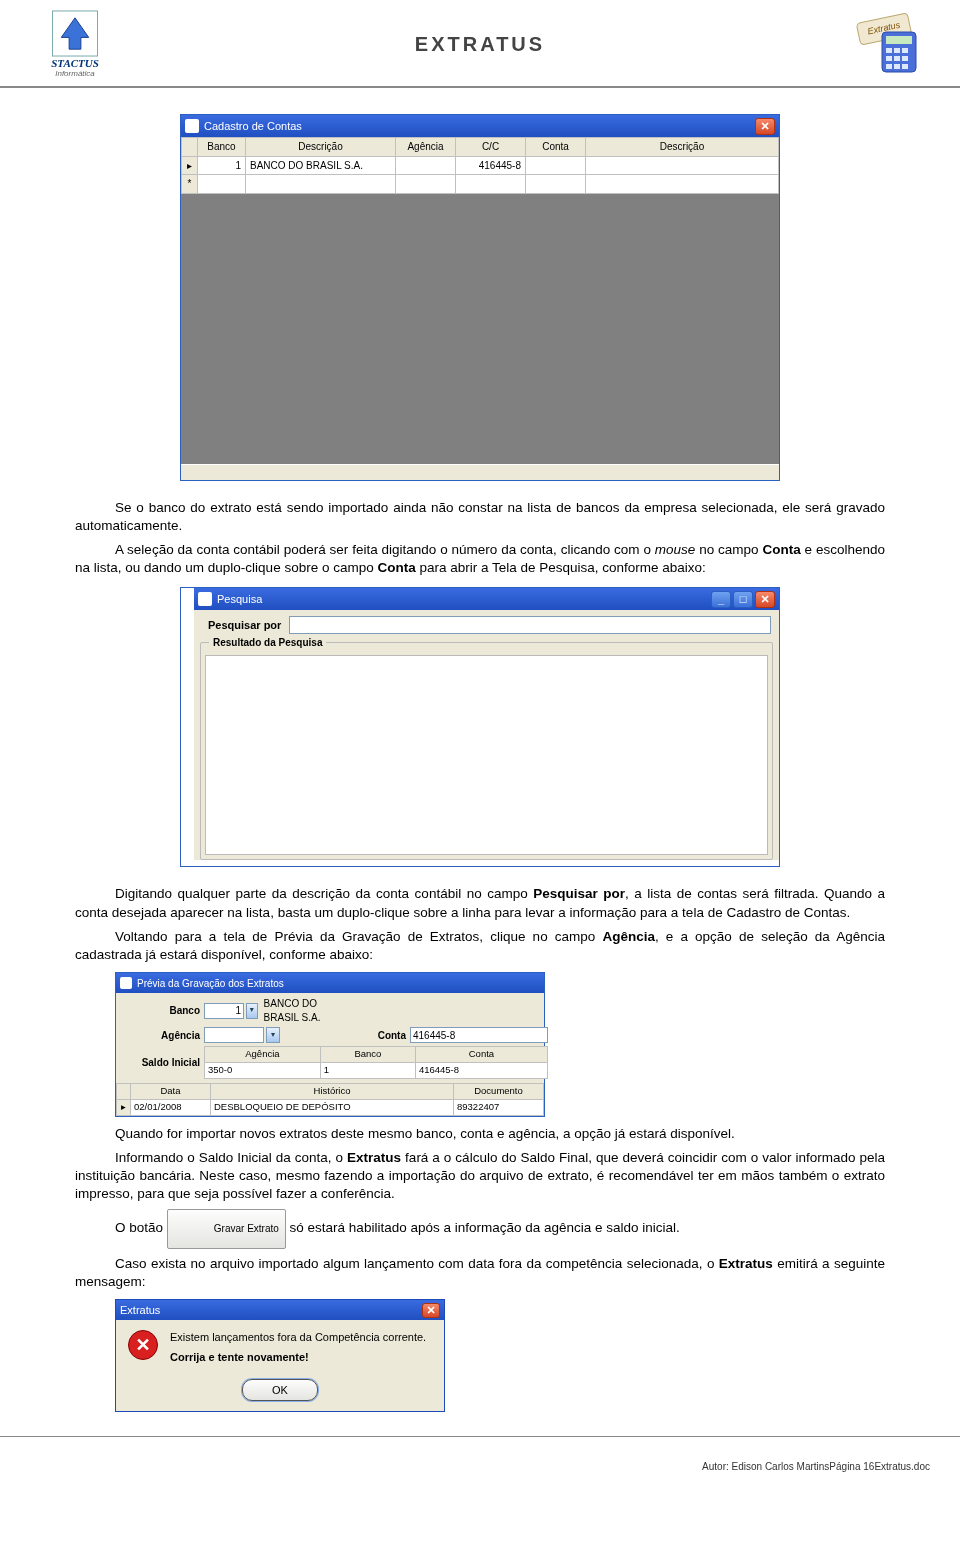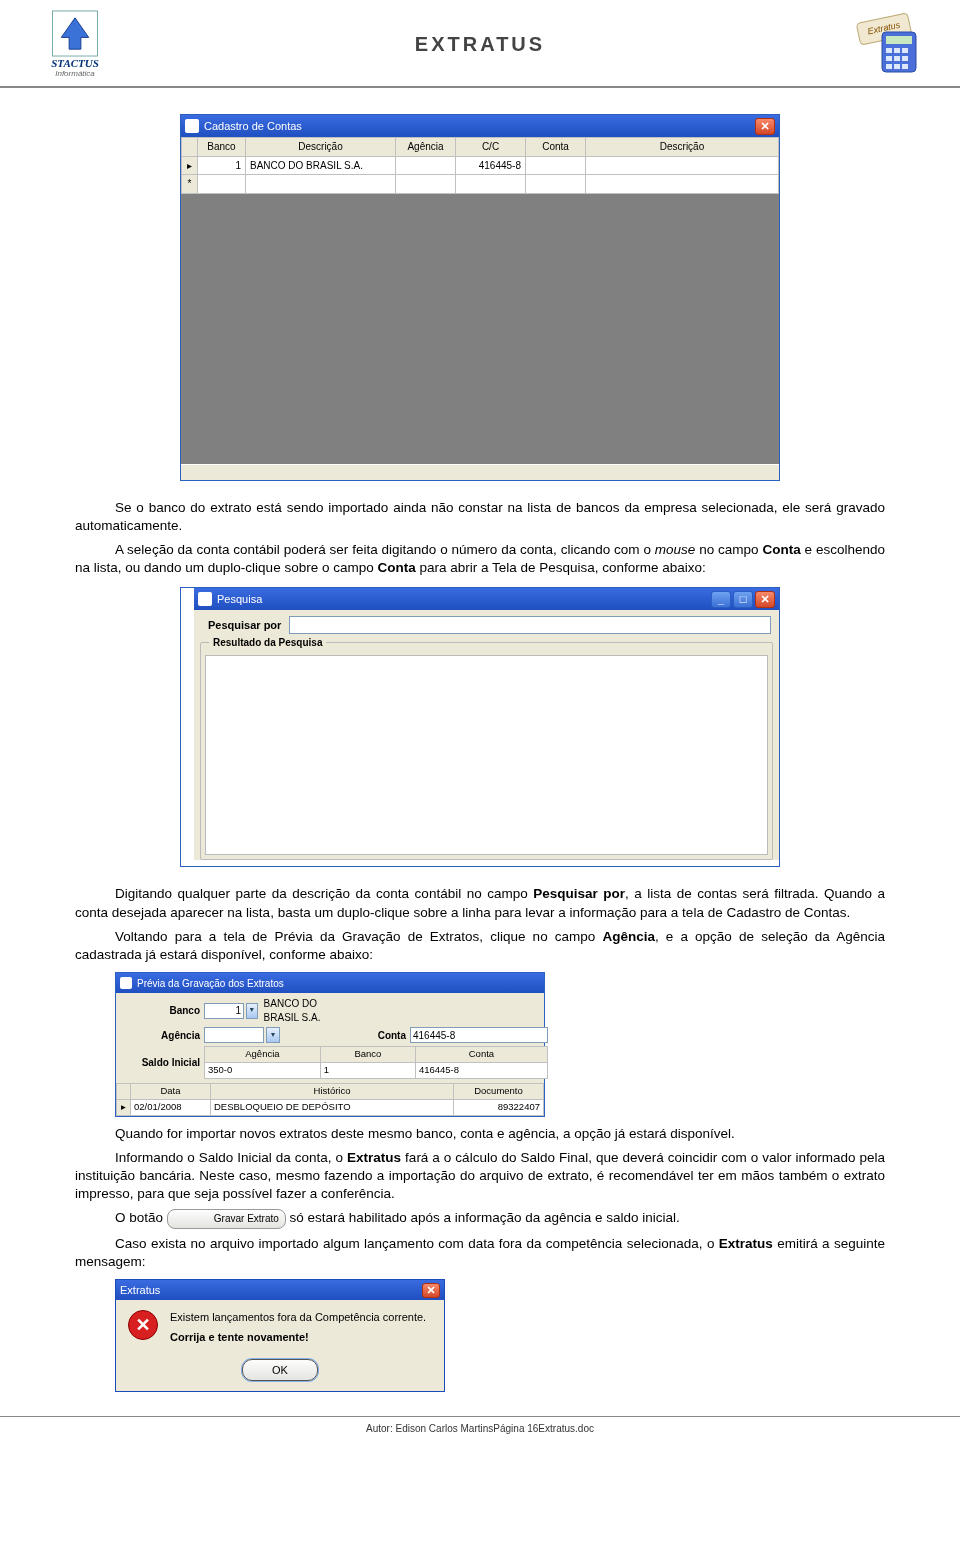--- a/index.html
+++ b/index.html
@@ -118,21 +118,21 @@
   .mini-grid { border-collapse: collapse; width:100%; font-size:9.5px; background:#fff; }
   .mini-grid th, .mini-grid td { border:1px solid #c0c0c0; padding:1px 3px; background:#fff; }
   .mini-grid th { background:#ece9d8; font-weight:normal; text-align:center; }
   .previa-data { border-collapse: collapse; width:100%; font-size:9.5px; }
   .previa-data th, .previa-data td { border:1px solid #c0c0c0; padding:1px 3px; }
   .previa-data th { background:#ece9d8; font-weight:normal; text-align:center; }
   .previa-data .rowhead { background:#ece9d8; width:14px; text-align:center; }
 
   .inline-btn {
     display: inline-block; background: linear-gradient(#fdfdfd,#e4e4e0);
-    border:1px solid #999; border-radius:8px; padding: 2px 6px;
+    border:1px solid #999; border-radius:2px; padding: 12px 6px;
     font-size: 10px; font-family: Tahoma, Arial, sans-serif;
     vertical-align: middle;
   }
 
   
   .msg-dialog {
     width: 330px; border:1px solid #1a4bb8; margin: 8px 0 8px 40px;
     font-family: Tahoma, Arial, sans-serif; font-size: 11px;
   }
   .msg-body {
@@ -148,22 +148,22 @@
   .msg-btnrow { background:#ece9d8; text-align:center; padding: 4px 0 10px 0; }
   .ok-btn {
     width:76px; height:22px; background:linear-gradient(#fdfdfd,#e4e4e0);
     border:1px solid #555; border-radius:10px; font-size:11px;
     box-shadow: 0 0 0 1px #88b0e8;
   }
 
   .page-footer {
     border-top: 1px solid #888;
     margin-top: 24px;
-    padding: 6px 30px 20px 30px;
-    display: flex; justify-content: center;
+    padding: 24px 30px 20px 30px;
+    display: flex; justify-content: flex-end;
     font-size: 10px; color:#333;
   }
 </style>
 </head>
 <body>
 
 <div class="page-header">
   <div class="logo-left">
     <svg viewBox="0 0 48 48">
       <rect x="1" y="1" width="46" height="46" fill="#fff" stroke="#7aa" stroke-width="1"></rect>
@@ -321,21 +321,21 @@
           <tr>
         <th class="rowhead"></th>
         <th style="width:80px">Data</th>
         <th>Histórico</th>
         <th style="width:90px">Documento</th>
       </tr>
       <tr>
         <td class="rowhead">▸</td>
         <td>02/01/2008</td>
         <td>DESBLOQUEIO DE DEPÓSITO</td>
-        <td style="text-align:right">89322407</td>
+        <td style="">89322407</td>
       </tr>
     </tbody>
       </table>
   </div>
 
   <p class="para">Quando for importar novos extratos deste mesmo banco, conta e agência, a opção já estará disponível.</p>
 
   <p class="para">
     <span>Informando o Saldo Inicial da conta, o </span><strong>Extratus</strong><span> fará a o cálculo do Saldo Final, que deverá coincidir com o valor informado pela instituição bancária. Neste caso, mesmo fazendo a importação do arquivo de extrato, é recomendável ter em mãos também o extrato impresso, para que seja possível fazer a conferência.</span>
   </p>

